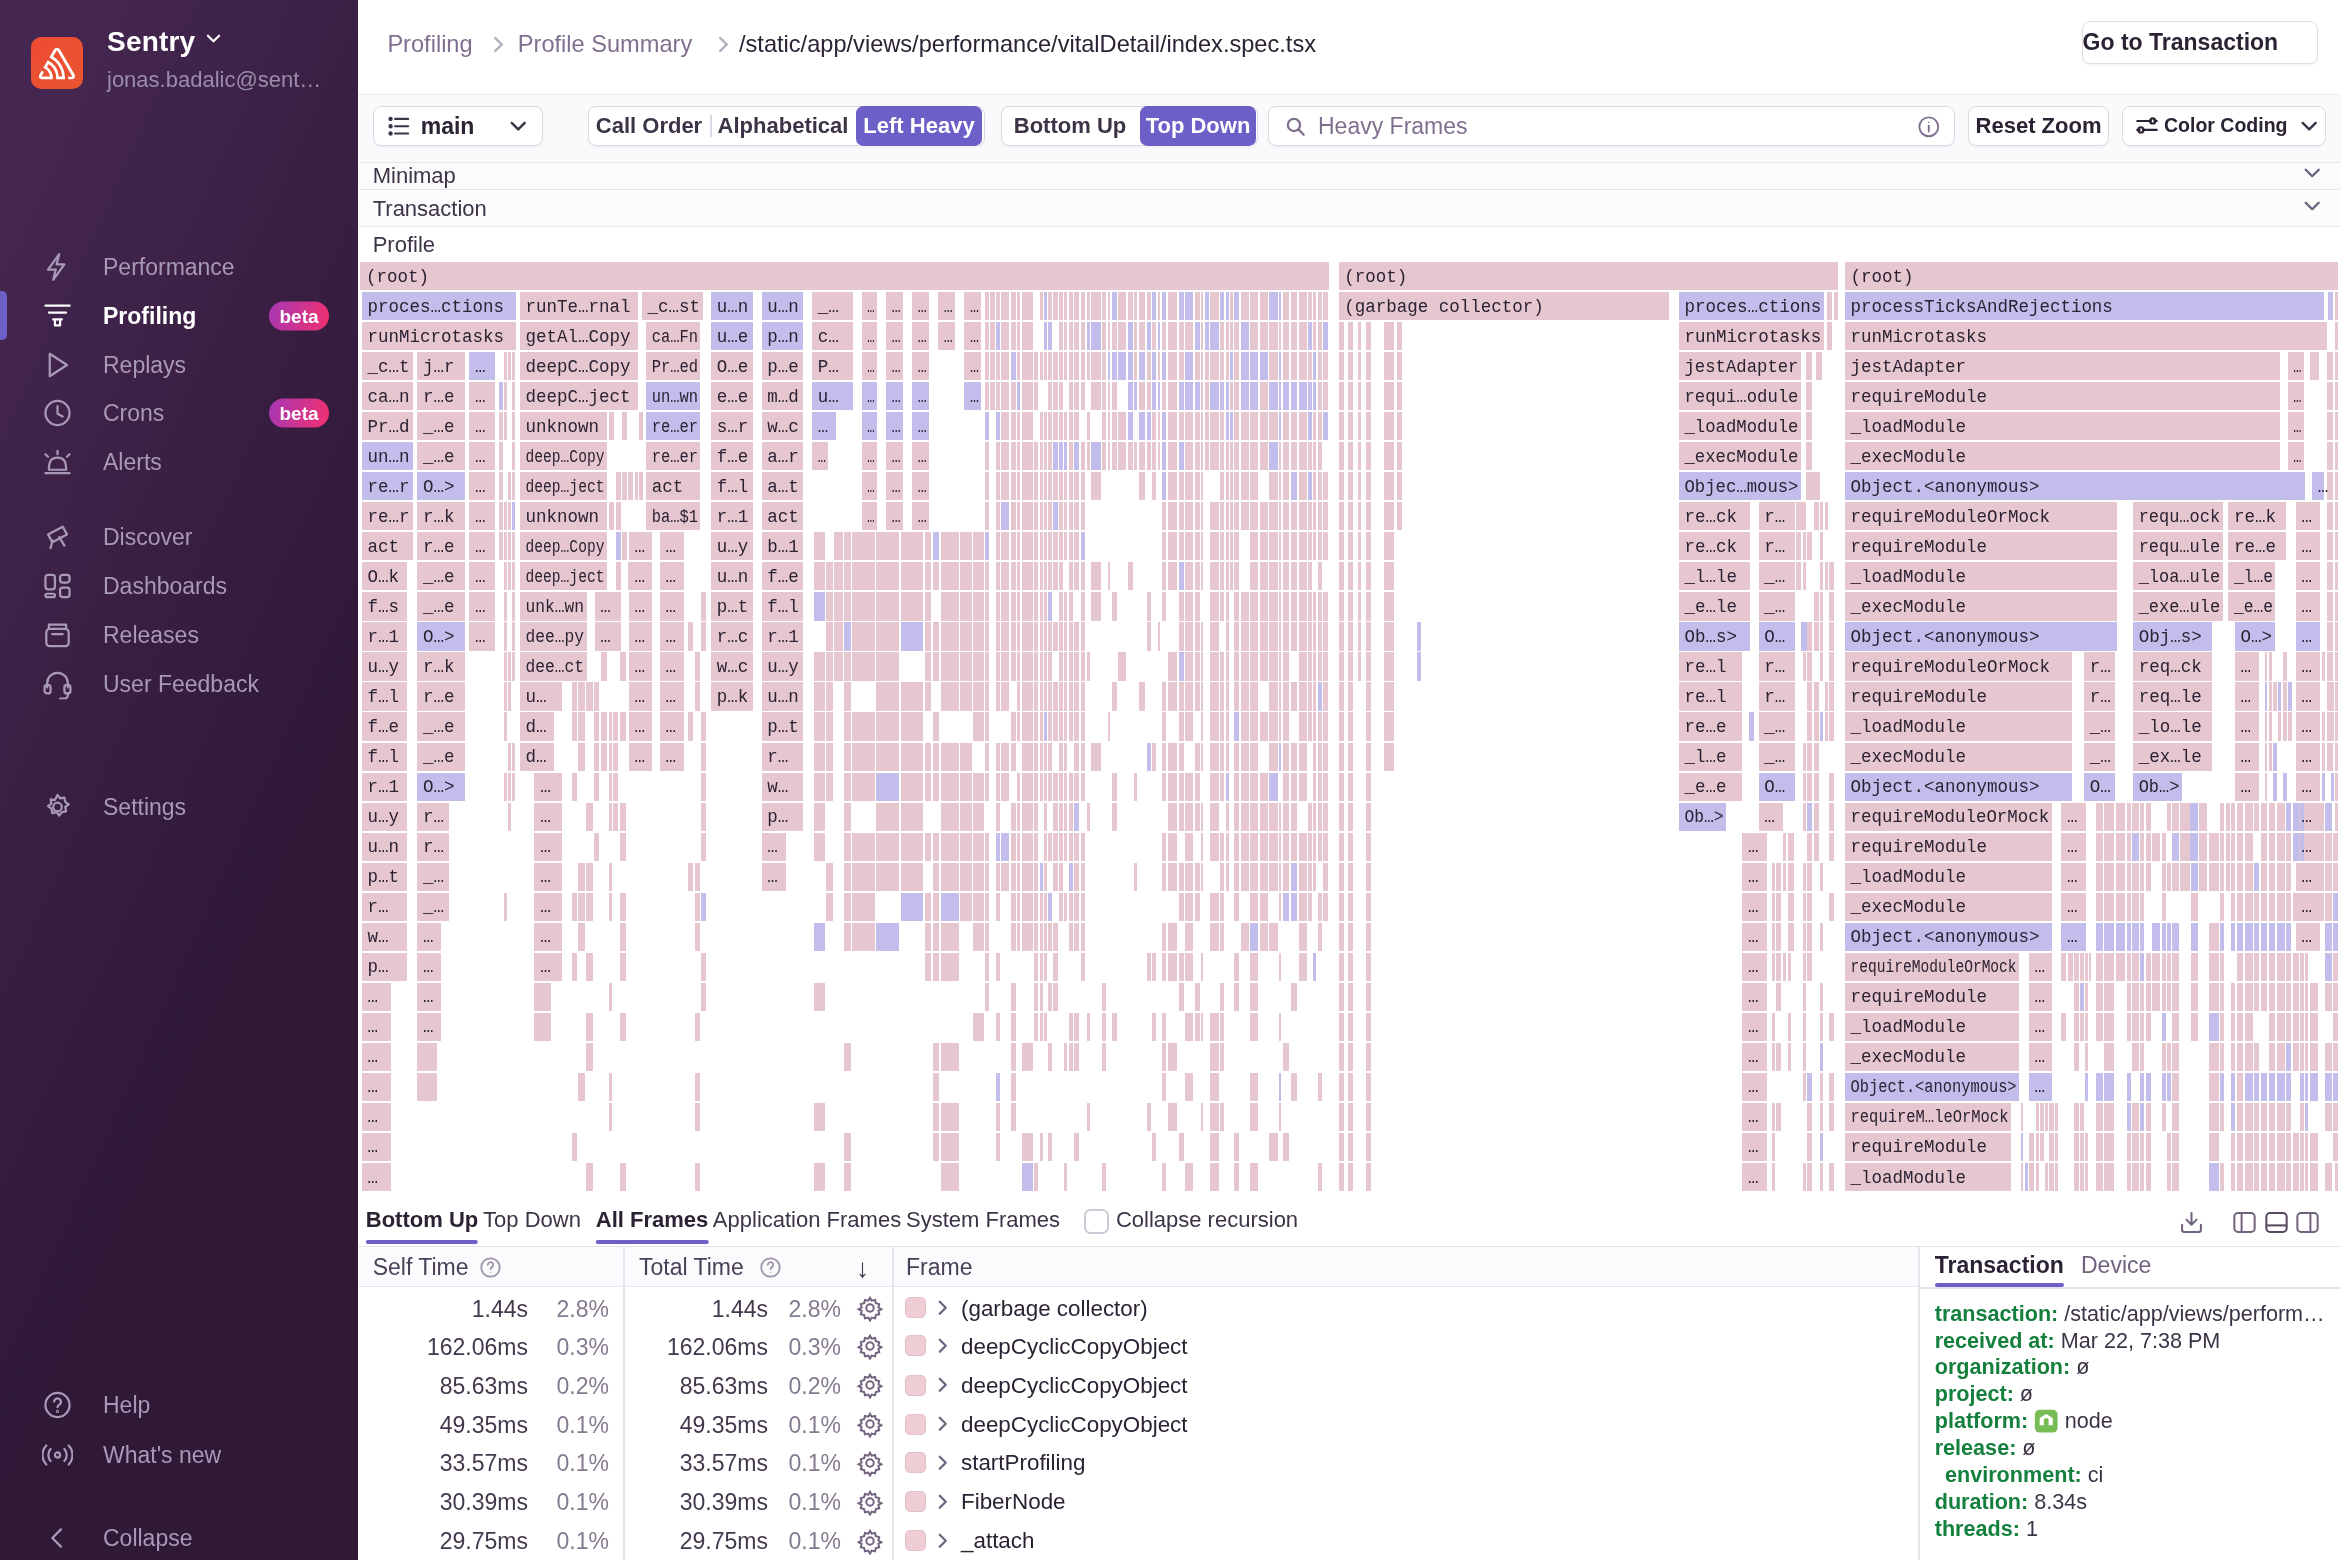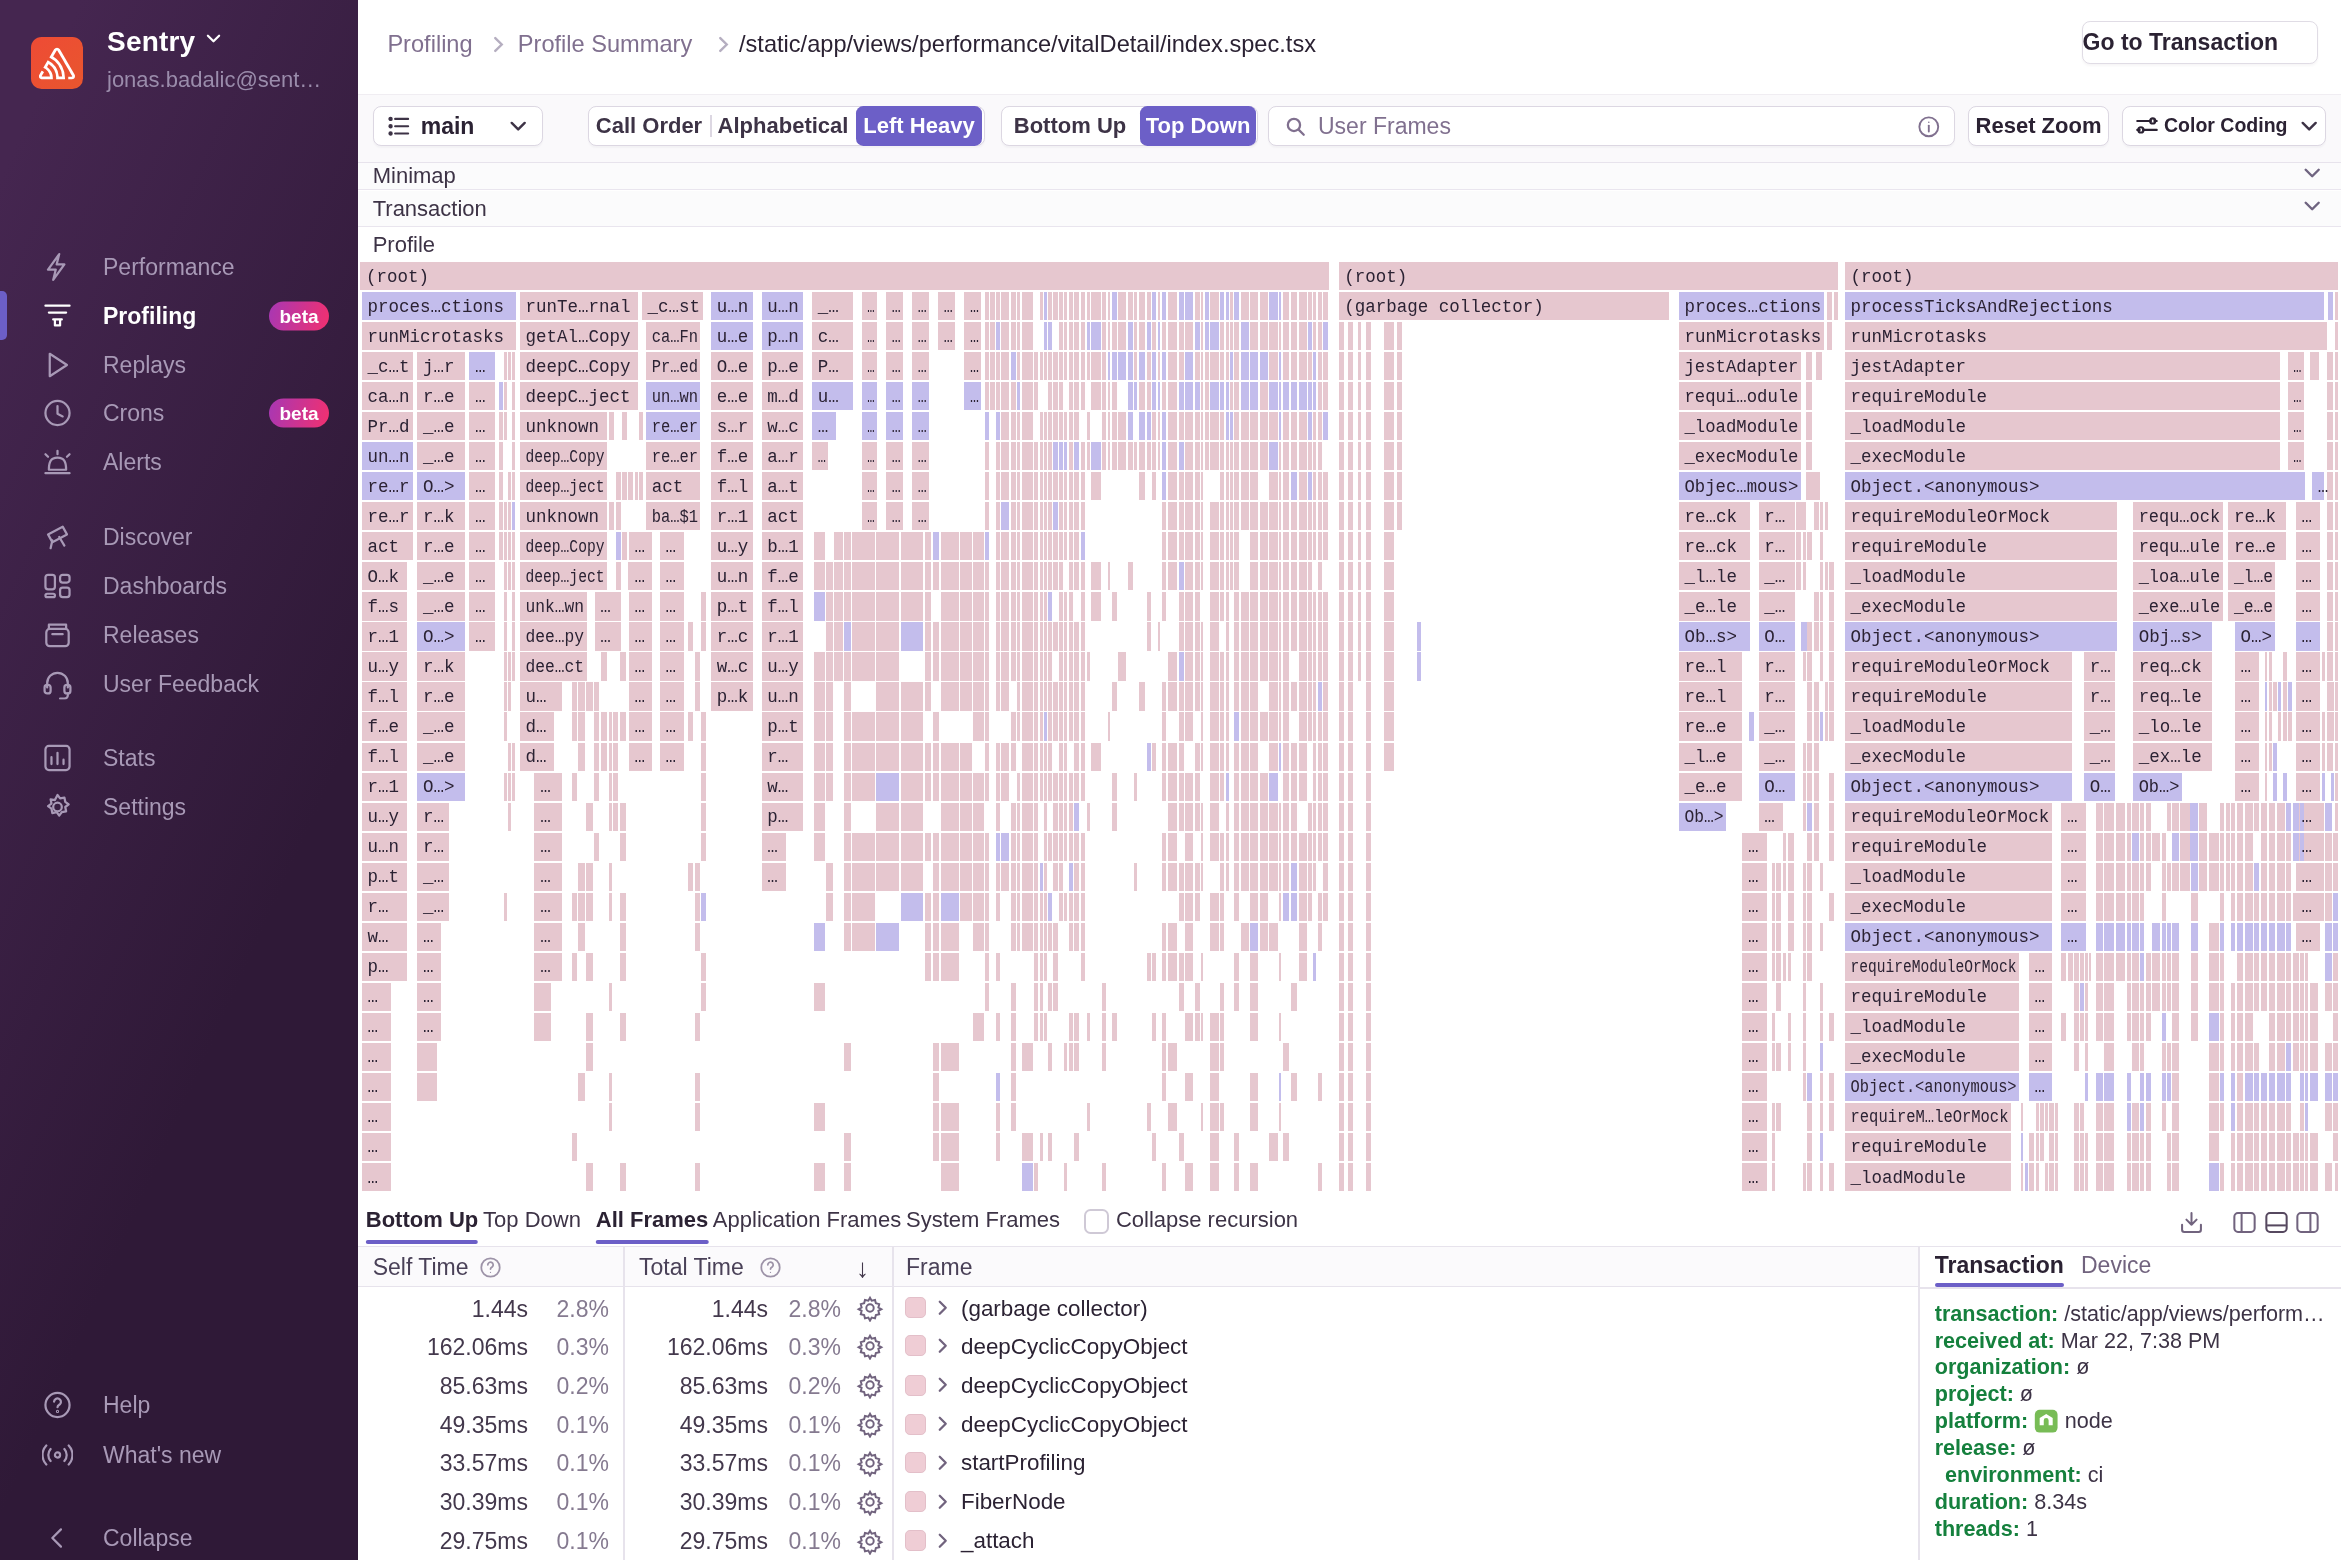--- a/index.html
+++ b/index.html
@@ -130,27 +130,20 @@
       </div>
       <div class="nitem" style="top:659px">
         <svg width="31" height="31" viewBox="0 0 36 36" fill="none" stroke="#a899b6" stroke-width="2.6" stroke-linecap="round" stroke-linejoin="round">
           <path d="M6 22v-5a12 12 0 0124 0v5"></path>
           <rect x="3" y="19" width="7" height="10" rx="3"></rect>
           <rect x="26" y="19" width="7" height="10" rx="3"></rect>
           <path d="M30 29v2a4 4 0 01-4 4h-5"></path>
         </svg>
         <span class="lab">User Feedback</span>
       </div>
-      <div class="nitem" style="top:733px">
-        <svg width="31" height="31" viewBox="0 0 36 36" fill="none" stroke="#a899b6" stroke-width="2.6" stroke-linecap="round" stroke-linejoin="round">
-          <rect x="4" y="4" width="28" height="28" rx="4"></rect>
-          <path d="M11 25v-8M18 25V12M25 25v-5"></path>
-        </svg>
-        <span class="lab">Stats</span>
-      </div>
       <div class="nitem" style="top:782px">
         <svg width="31" height="31" viewBox="0 0 36 36" fill="none" stroke="#a899b6" stroke-width="2.6" stroke-linecap="round" stroke-linejoin="round">
           <circle cx="18" cy="18" r="5"></circle>
           <path d="M18 4l3 4 5-1 1 5 4 3-4 3 1 5-5 1-3 4-3-4-5 1-1-5-4-3 4-3-1-5 5 1z"></path>
         </svg>
         <span class="lab">Settings</span>
       </div>
       <div class="nitem" style="top:1380px">
         <svg width="31" height="31" viewBox="0 0 36 36" fill="none" stroke="#a899b6" stroke-width="2.6" stroke-linecap="round" stroke-linejoin="round">
           <circle cx="18" cy="18" r="14"></circle>
@@ -209,21 +202,21 @@
   </div>
   <div class="ctl" style="left:643px;width:257px">
     <span class="opt" style="left:68px">Bottom Up</span>
     <span class="pill" style="left:138px;width:116px;font-size:22px">Top Down</span>
   </div>
   <div class="ctl" style="left:910px;width:687px">
           <svg class="abs" style="left:16.3px;top:9px" width="22" height="22" viewBox="0 0 27 27" fill="none" stroke="#80708f" stroke-width="2.8" stroke-linecap="round">
             <circle cx="11" cy="11" r="7.5"></circle>
             <path d="M17 17l6 6"></path>
           </svg>
-    <span class="abs" style="left:49px;top:5.7px;color:#80708f">User Frames</span>
+    <span class="abs" style="left:49px;top:5.7px;color:#80708f">Heavy Frames</span>
           <svg class="abs" style="right:13px;top:8.1px" width="23.6" height="23.6" viewBox="0 0 30 30" fill="none" stroke="#80708f" stroke-width="2.4">
             <circle cx="15" cy="15" r="12"></circle>
             <path d="M15 13.5V21" stroke-linecap="round"></path>
             <circle cx="15" cy="9.3" r="1" fill="#80708f" stroke="none"></circle>
           </svg>
   </div>
   <div class="ctl" style="left:1610px;width:141px;font-weight:700;color:#2b2233;text-align:center;line-height:37px;font-size:22px">Reset Zoom</div>
   <div class="ctl" style="left:1764px;width:204px;font-weight:700;color:#2b2233;font-size:19.5px">
     <span class="abs" style="left:10.6px;top:4.9px"><svg width="26" height="26" viewBox="0 0 32 32" fill="none" stroke="#2b2233" stroke-width="2.6" stroke-linecap="round">
               <path d="M4 11h17M25 11h3M4 22h3M11 22h17"></path>

